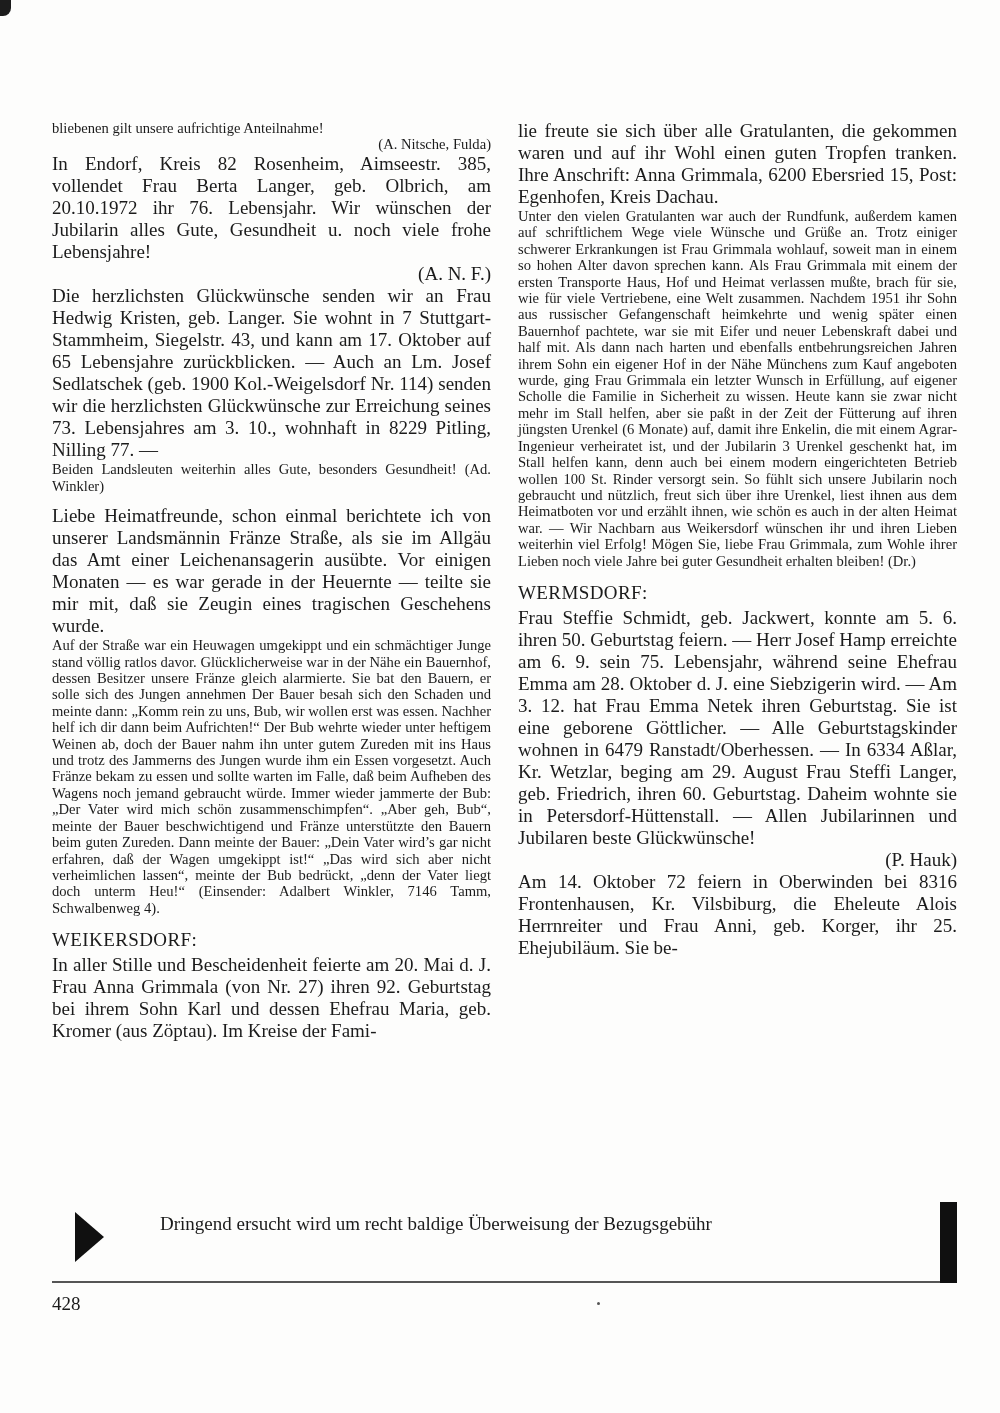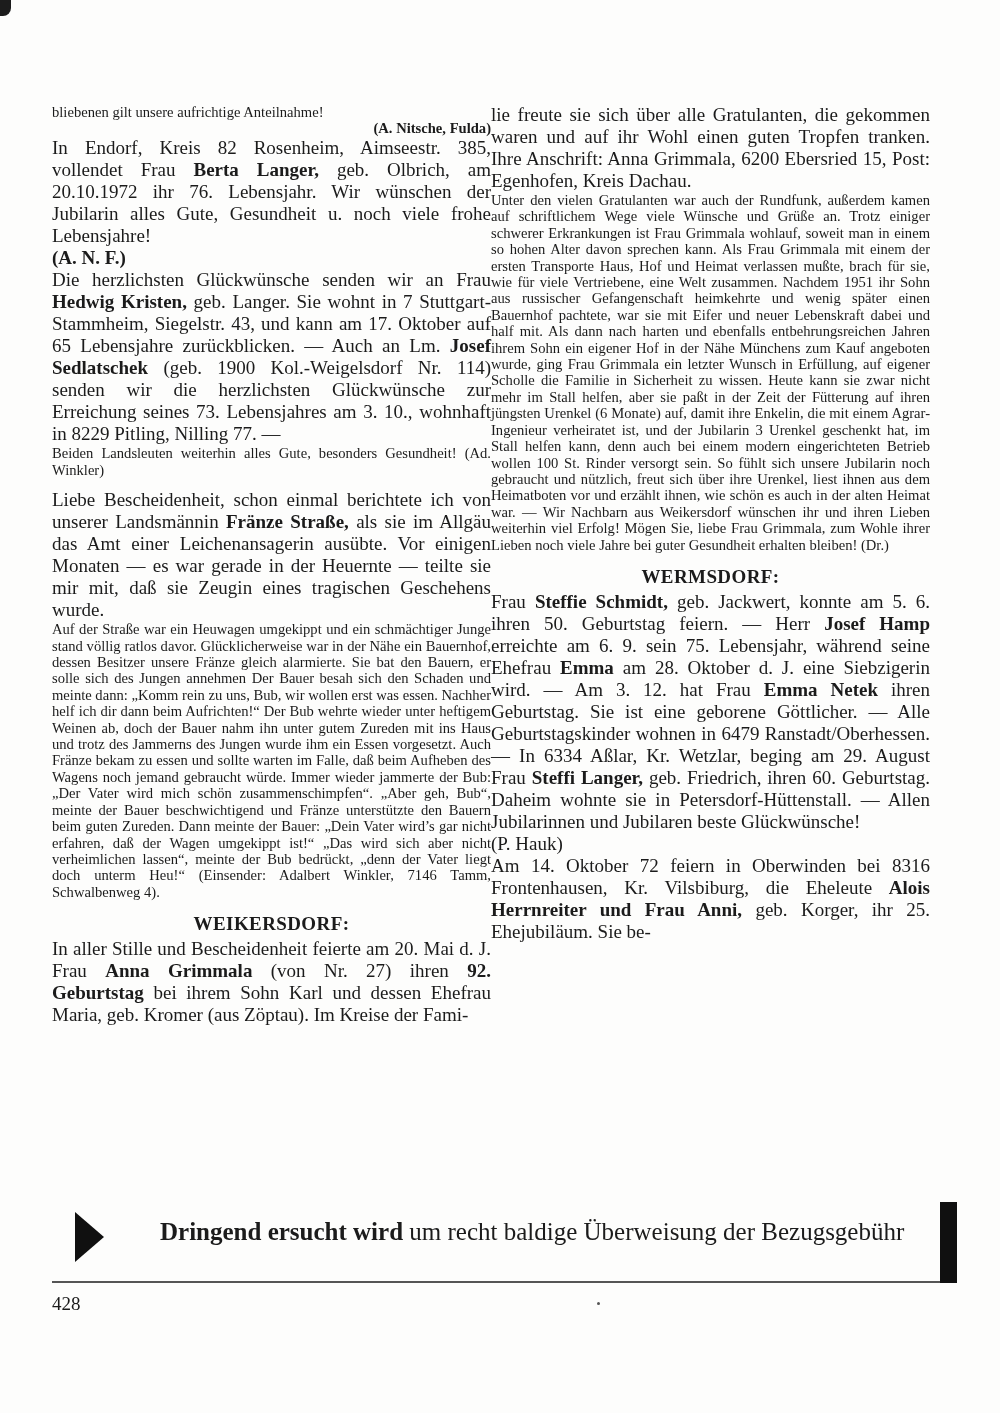--- a/index.html
+++ b/index.html
@@ -5,48 +5,48 @@
   * { box-sizing: border-box; }
   html, body { margin: 0; padding: 0; }
   body {
     width: 1000px; height: 1413px; position: relative;
     background: #fdfdfc; overflow: hidden;
     font-family: "Liberation Serif", "DejaVu Serif", serif;
     color: #1b1b1b;
   }
   .page { position: absolute; inset: 0; }
   .columns {
-    position: absolute; top: 104px; left: 52px; width: 905px;
-    display: flex; 
+    position: absolute; top: 120px; left: 52px; width: 905px;
+    display: flex; gap: 27px;
   }
   .column { width: 439px; }
-  p { margin: 0; text-align: center; }
+  p { margin: 0; }
   .para   { font-size: 19px;   line-height: 22px;   text-align: justify; hyphens: auto; }
   .small  { font-size: 14.6px; line-height: 16.4px; text-align: justify; hyphens: auto; }
   .heading{ font-size: 19px;   line-height: 22px;   font-weight: bold; letter-spacing: .4px;
             margin-top: 13px; margin-bottom: 3px; }
-  .byline { font-size: 19px;   line-height: 22px;   text-align: left; }
+  .byline { font-size: 19px;   line-height: 22px;   text-align: right; }
   .byline-small { font-size: 14.6px; line-height: 17px; text-align: right; }
   .spaced { margin-top: 11px; }
-  .bold { font-weight: bold; }
+  .bold { font-weight: normal; }
 
   .banner {
     position: absolute; left: 52px; top: 1202px; width: 905px; height: 81px;
     border-bottom: 2px solid #555;
   }
   .banner-arrow {
     position: absolute; left: 23px; top: 10px;
     width: 0; height: 0;
     border-left: 29px solid #101010;
     border-top: 25px solid transparent;
     border-bottom: 25px solid transparent;
   }
   .banner-text {
-    position: absolute; left: 108px; top: 16px;
-    font-size: 25px; line-height: 28px;
+    position: absolute; left: 108px; top: 8px;
+    font-size: 19px; line-height: 28px;
   }
   .banner-bar {
     position: absolute; right: 0; top: 0; width: 17px; height: 81px;
     background: #101010;
   }
   .page-number {
     position: absolute; left: 52px; top: 1293px;
     font-size: 19px;
   }
   .scan-artifact-corner {
@@ -66,21 +66,21 @@
   <div class="scan-artifact-corner"></div>
 
   <div class="columns">
     <div class="column" id="col-left">
         <p class="small" lang="de"><span>bliebenen gilt unsere aufrichtige Anteilnahme!</span></p>
         <p class="byline-small" lang="de"><span class="bold">(A. Nitsche, Fulda)</span></p>
         <p class="para" lang="de"><span>In Endorf, Kreis 82 Rosenheim, Aimseestr. 385, vollendet Frau </span><span class="bold">Berta Langer,</span><span> geb. Olbrich, am 20.10.1972 ihr 76. Lebensjahr. Wir wünschen der Jubilarin alles Gute, Gesundheit u. noch viele frohe Lebensjahre!</span></p>
         <p class="byline" lang="de"><span class="bold">(A. N. F.)</span></p>
         <p class="para" lang="de"><span>Die herzlichsten Glückwünsche senden wir an Frau </span><span class="bold">Hedwig Kristen,</span><span> geb. Langer. Sie wohnt in 7 Stuttgart-Stammheim, Siegelstr. 43, und kann am 17. Oktober auf 65 Lebensjahre zurückblicken. — Auch an Lm. </span><span class="bold">Josef Sedlatschek</span><span> (geb. 1900 Kol.-Weigelsdorf Nr. 114) senden wir die herzlichsten Glückwünsche zur Erreichung seines 73. Lebensjahres am 3. 10., wohnhaft in 8229 Pitling, Nilling 77. —</span></p>
         <p class="small" lang="de"><span>Beiden Landsleuten weiterhin alles Gute, besonders Gesundheit! (Ad. Winkler)</span></p>
-        <p class="para spaced" lang="de"><span>Liebe Bescheidenheit, schon einmal berichtete ich von unserer Landsmännin </span><span class="bold">Fränze Straße,</span><span> als sie im Allgäu das Amt einer Leichenansagerin ausübte. Vor einigen Monaten — es war gerade in der Heuernte — teilte sie mir mit, daß sie Zeugin eines tragischen Geschehens wurde.</span></p>
+        <p class="para spaced" lang="de"><span>Liebe Heimatfreunde, schon einmal berichtete ich von unserer Landsmännin </span><span class="bold">Fränze Straße,</span><span> als sie im Allgäu das Amt einer Leichenansagerin ausübte. Vor einigen Monaten — es war gerade in der Heuernte — teilte sie mir mit, daß sie Zeugin eines tragischen Geschehens wurde.</span></p>
         <p class="small" lang="de"><span>Auf der Straße war ein Heuwagen umgekippt und ein schmächtiger Junge stand völlig ratlos davor. Glücklicherweise war in der Nähe ein Bauernhof, dessen Besitzer unsere Fränze gleich alarmierte. Sie bat den Bauern, er solle sich des Jungen annehmen Der Bauer besah sich den Schaden und meinte dann: „Komm rein zu uns, Bub, wir wollen erst was essen. Nachher helf ich dir dann beim Aufrichten!“ Der Bub wehrte wieder unter heftigem Weinen ab, doch der Bauer nahm ihn unter gutem Zureden mit ins Haus und trotz des Jammerns des Jungen wurde ihm ein Essen vorgesetzt. Auch Fränze bekam zu essen und sollte warten im Falle, daß beim Aufheben des Wagens noch jemand gebraucht würde. Immer wieder jammerte der Bub: „Der Vater wird mich schön zusammenschimpfen“. „Aber geh, Bub“, meinte der Bauer beschwichtigend und Fränze unterstützte den Bauern beim guten Zureden. Dann meinte der Bauer: „Dein Vater wird’s gar nicht erfahren, daß der Wagen umgekippt ist!“ „Das wird sich aber nicht verheimlichen lassen“, meinte der Bub bedrückt, „denn der Vater liegt doch unterm Heu!“ (Einsender: Adalbert Winkler, 7146 Tamm, Schwalbenweg 4).</span></p>
         <p class="heading" lang="de"><span class="bold">WEIKERSDORF:</span></p>
         <p class="para" lang="de"><span>In aller Stille und Bescheidenheit feierte am 20. Mai d. J. Frau </span><span class="bold">Anna Grimmala</span><span> (von Nr. 27) ihren </span><span class="bold">92. Geburtstag</span><span> bei ihrem Sohn Karl und dessen Ehefrau Maria, geb. Kromer (aus Zöptau). Im Kreise der Fami-</span></p>
       </div>
     <div class="column" id="col-right">
         <p class="para" lang="de"><span>lie freute sie sich über alle Gratulanten, die gekommen waren und auf ihr Wohl einen guten Tropfen tranken. Ihre Anschrift: Anna Grimmala, 6200 Ebersried 15, Post: Egenhofen, Kreis Dachau.</span></p>
         <p class="small" lang="de"><span>Unter den vielen Gratulanten war auch der Rundfunk, außerdem kamen auf schriftlichem Wege viele Wünsche und Grüße an. Trotz einiger schwerer Erkrankungen ist Frau Grimmala wohlauf, soweit man in einem so hohen Alter davon sprechen kann. Als Frau Grimmala mit einem der ersten Transporte Haus, Hof und Heimat verlassen mußte, brach für sie, wie für viele Vertriebene, eine Welt zusammen. Nachdem 1951 ihr Sohn aus russischer Gefangenschaft heimkehrte und wenig später einen Bauernhof pachtete, war sie mit Eifer und neuer Lebenskraft dabei und half mit. Als dann nach harten und ebenfalls entbehrungsreichen Jahren ihrem Sohn ein eigener Hof in der Nähe Münchens zum Kauf angeboten wurde, ging Frau Grimmala ein letzter Wunsch in Erfüllung, auf eigener Scholle die Familie in Sicherheit zu wissen. Heute kann sie zwar nicht mehr im Stall helfen, aber sie paßt in der Zeit der Fütterung auf ihren jüngsten Urenkel (6 Monate) auf, damit ihre Enkelin, die mit einem Agrar-Ingenieur verheiratet ist, und der Jubilarin 3 Urenkel geschenkt hat, im Stall helfen kann, denn auch bei einem modern eingerichteten Betrieb wollen 100 St. Rinder versorgt sein. So fühlt sich unsere Jubilarin noch gebraucht und nützlich, freut sich über ihre Urenkel, liest ihnen aus dem Heimatboten vor und erzählt ihnen, wie schön es auch in der alten Heimat war. — Wir Nachbarn aus Weikersdorf wünschen ihr und ihren Lieben weiterhin viel Erfolg! Mögen Sie, liebe Frau Grimmala, zum Wohle ihrer Lieben noch viele Jahre bei guter Gesundheit erhalten bleiben! (Dr.)</span></p>
         <p class="heading" lang="de"><span class="bold">WERMSDORF:</span></p>
         <p class="para" lang="de"><span>Frau </span><span class="bold">Steffie Schmidt,</span><span> geb. Jackwert, konnte am 5. 6. ihren 50. Geburtstag feiern. — Herr </span><span class="bold">Josef Hamp</span><span> erreichte am 6. 9. sein 75. Lebensjahr, während seine Ehefrau </span><span class="bold">Emma</span><span> am 28. Oktober d. J. eine Siebzigerin wird. — Am 3. 12. hat Frau </span><span class="bold">Emma Netek</span><span> ihren Geburtstag. Sie ist eine geborene Göttlicher. — Alle Geburtstagskinder wohnen in 6479 Ranstadt/Oberhessen. — In 6334 Aßlar, Kr. Wetzlar, beging am 29. August Frau </span><span class="bold">Steffi Langer,</span><span> geb. Friedrich, ihren 60. Geburtstag. Daheim wohnte sie in Petersdorf-Hüttenstall. — Allen Jubilarinnen und Jubilaren beste Glückwünsche!</span></p>
         <p class="byline" lang="de"><span>(P. Hauk)</span></p>

